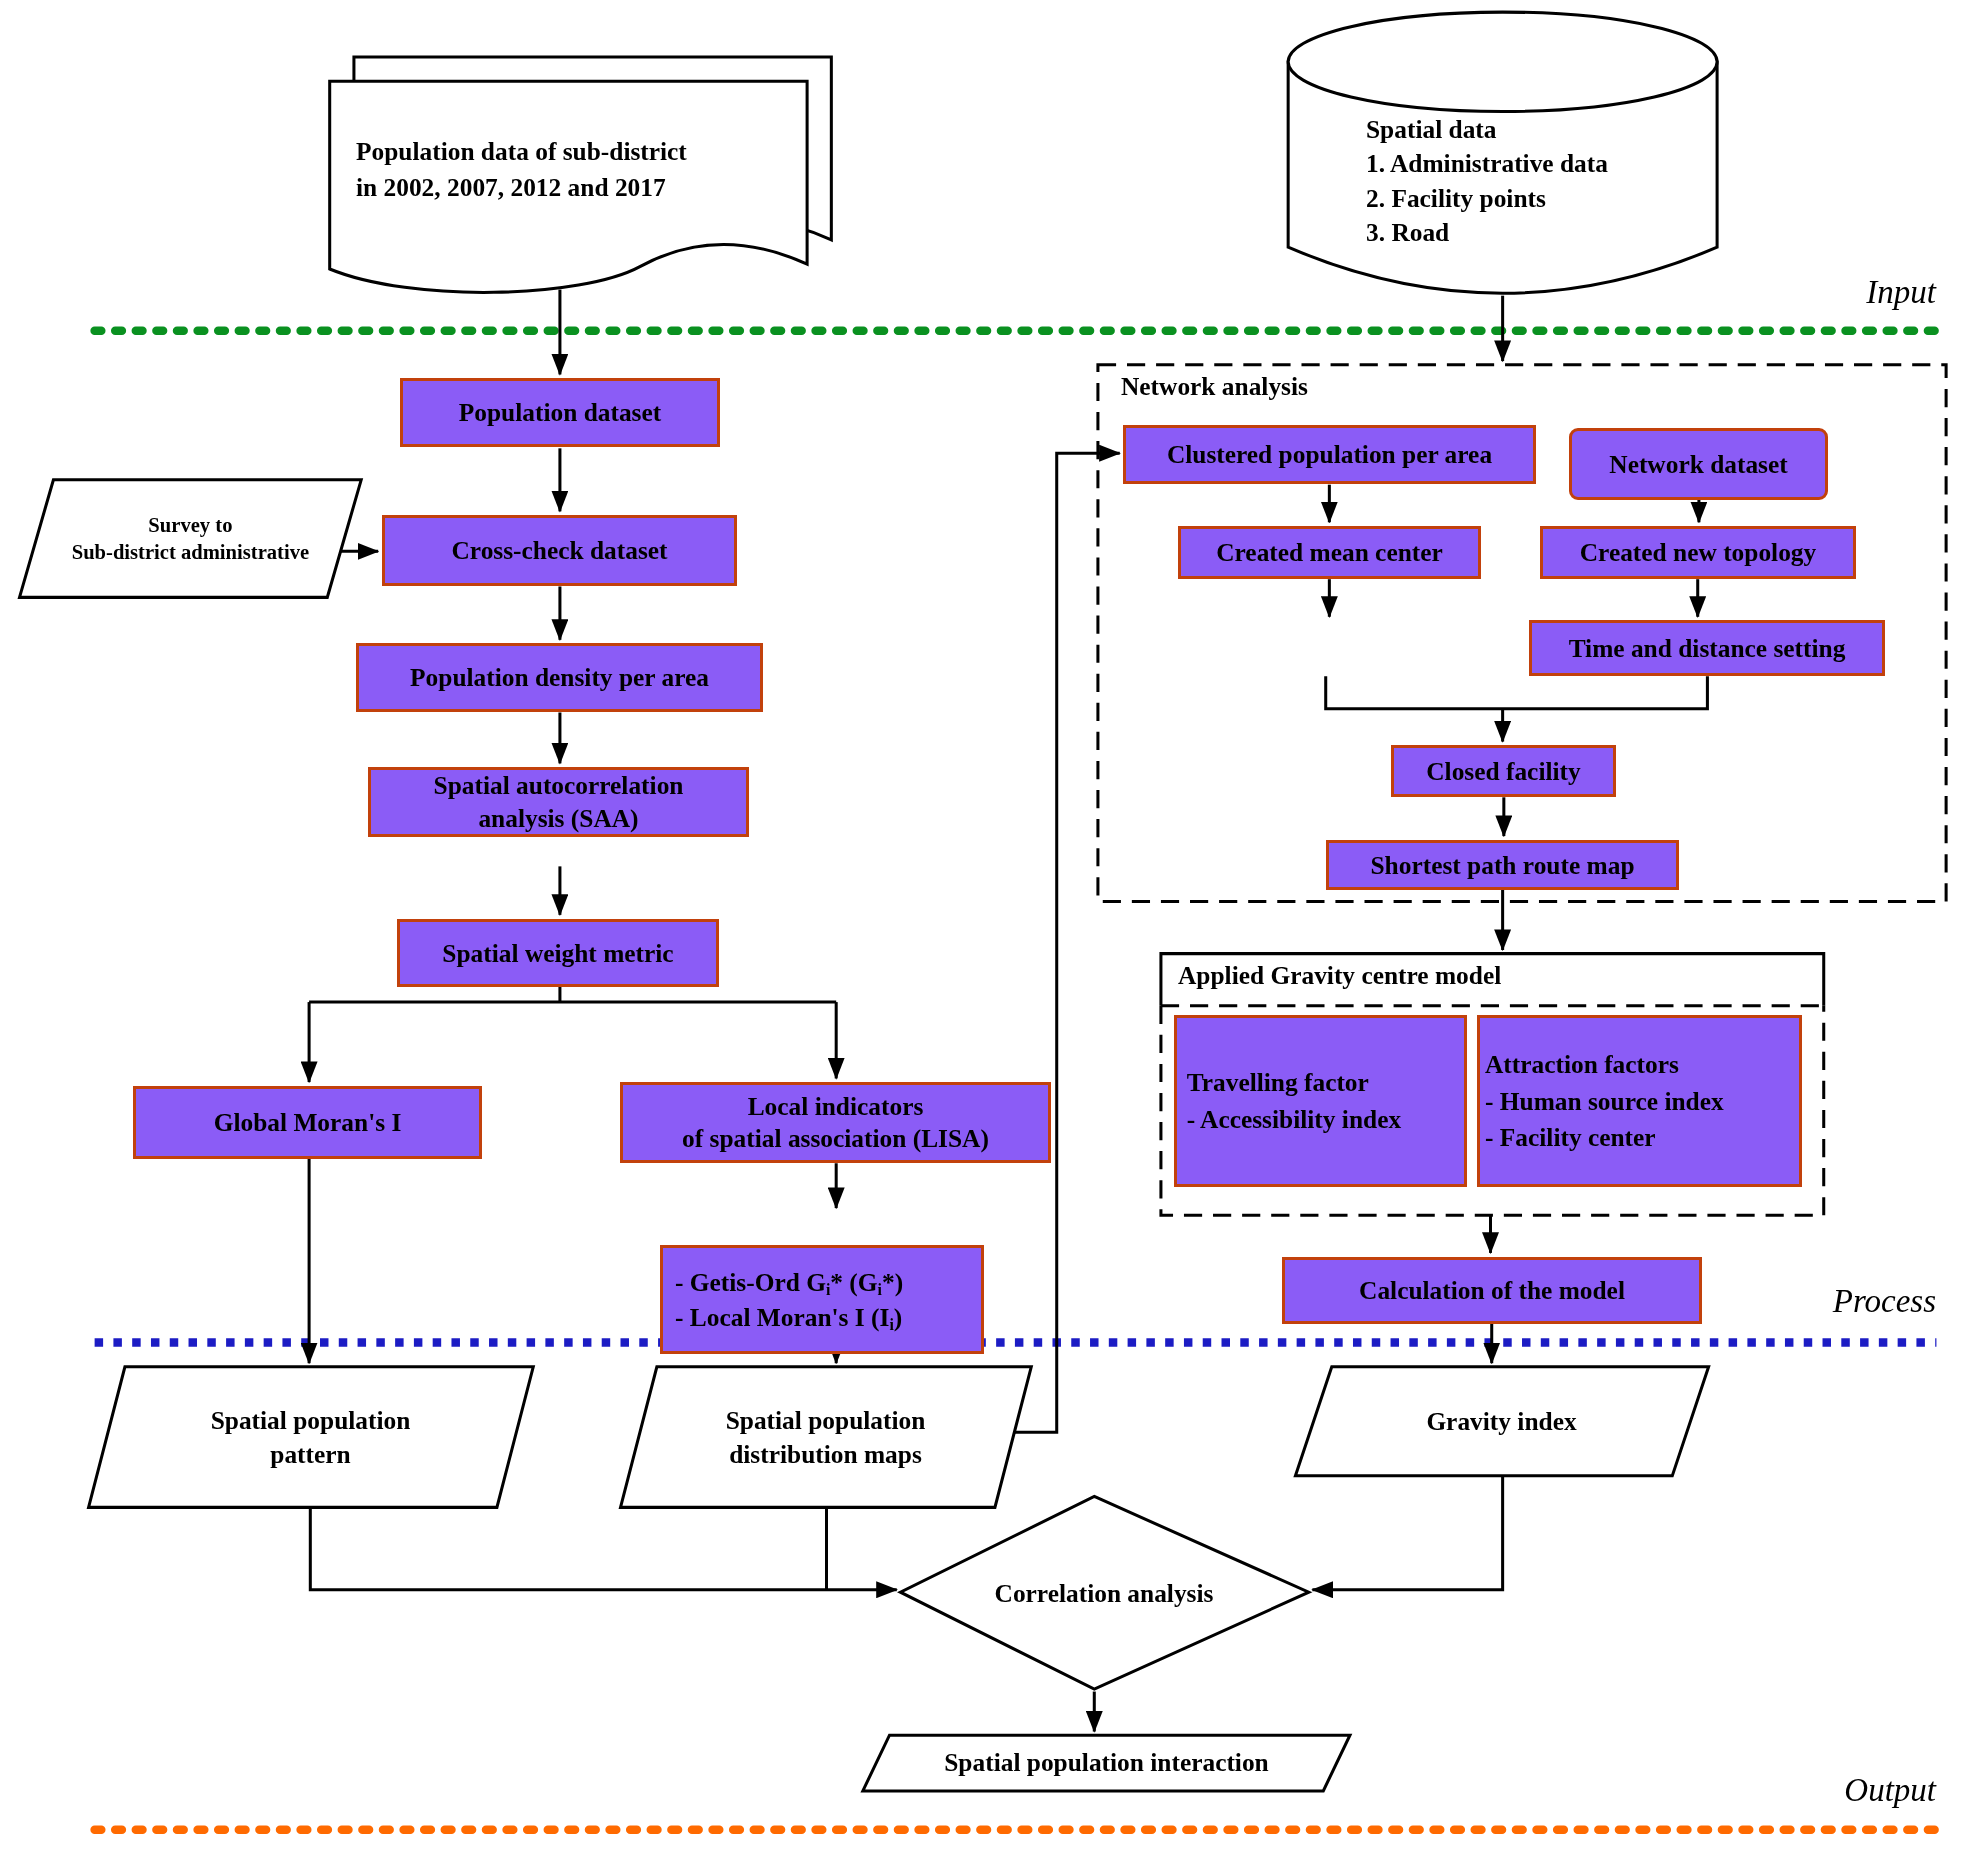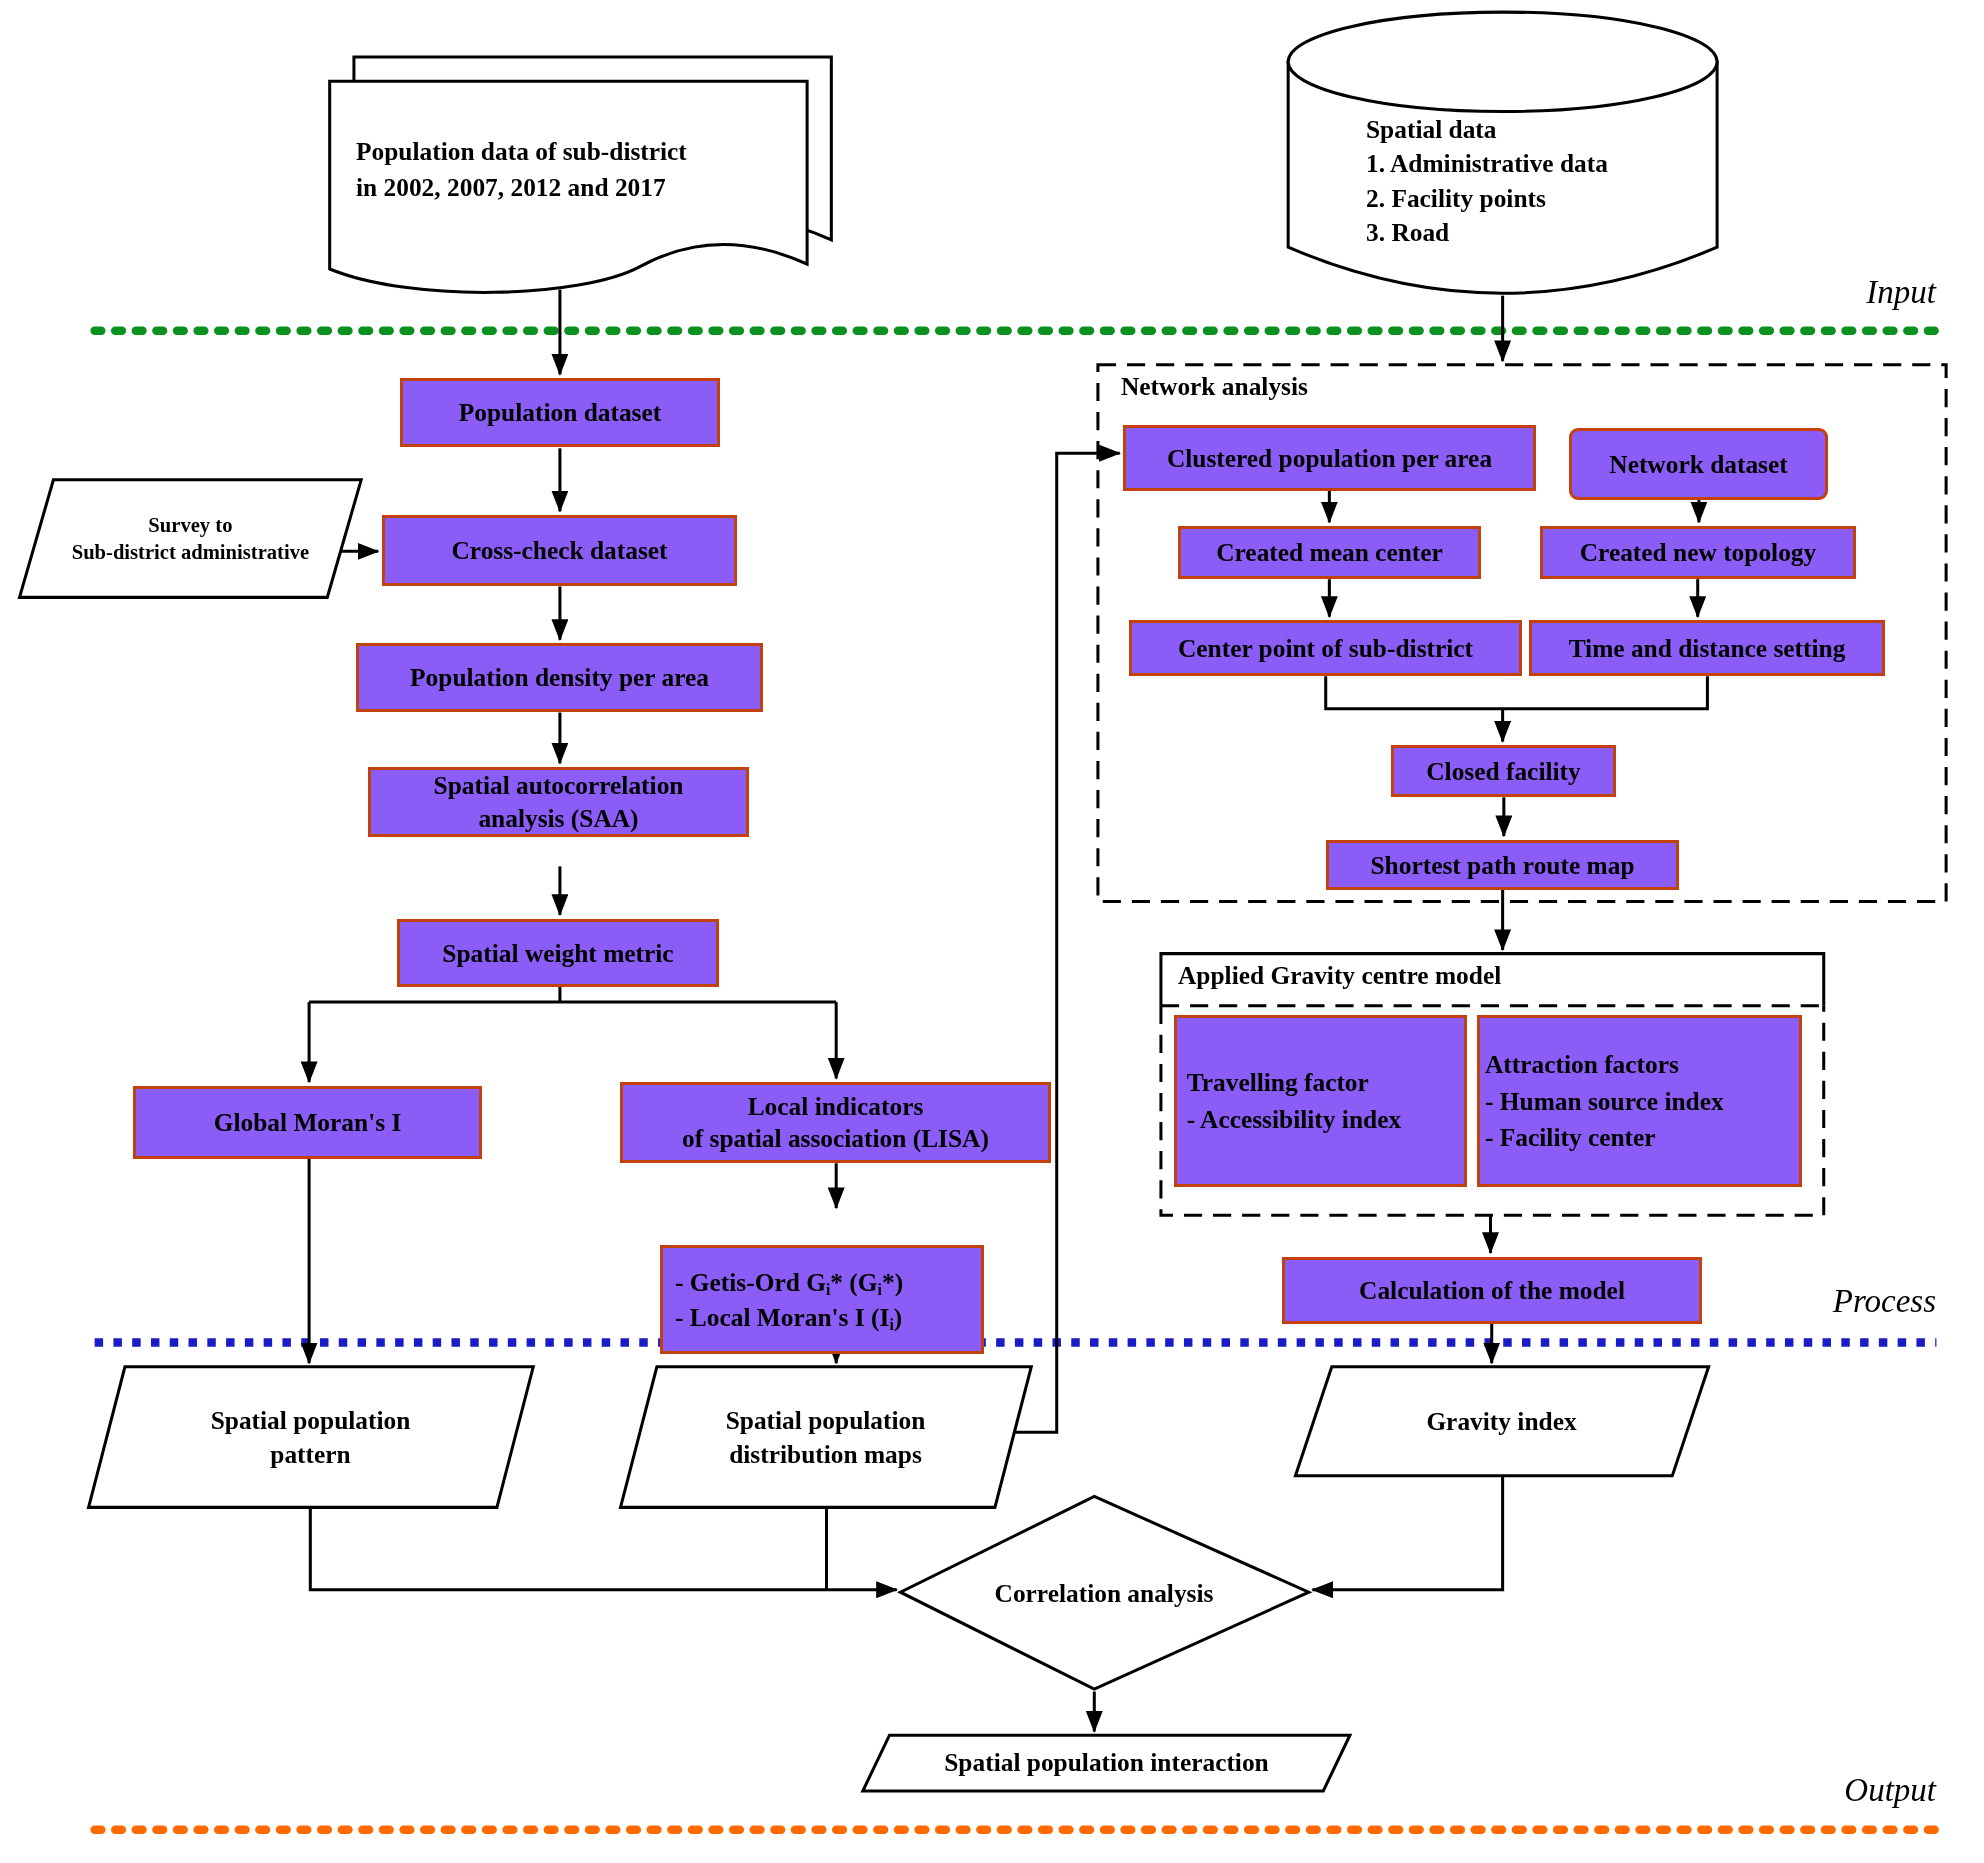--- a/index.html
+++ b/index.html
@@ -147,25 +147,24 @@
     <div class="lines">of spatial association (LISA)</div>
   </div>
 
   <div class="box left-align" style="left:660px;top:1212px;width:324px;height:109px;flex-direction:column;align-items:flex-start;justify-content:center;line-height:1.35;margin-top:33px;">
     <div class="lines"><span>- Getis-Ord G</span><span class="sub">i</span><span>* (G</span><span class="sub">i</span><span>*)</span></div>
     <div class="lines"><span>- Local Moran's I (I</span><span class="sub">i</span><span>)</span></div>
   </div>
 
   <div class="sec-title" style="left:1121px;top:373px;">Network analysis</div>
 
-  <div class="box" style="left:1123px;top:425px;width:413px;height:66px;">Clustered population per area</div>
+  <div class="box" style="left:1123px;top:425px;width:413px;height:59px;">Clustered population per area</div>
   <div class="box" style="left:1569px;top:428px;width:259px;height:72px;border-radius:9px;">Network dataset</div>
   <div class="box" style="left:1178px;top:526px;width:303px;height:53px;">Created mean center</div>
   <div class="box" style="left:1540px;top:526px;width:316px;height:53px;">Created new topology</div>
-  <div class="box" style="left:1129px;top:620px;width:393px;height:56px;">Center point of sub-district</div>
   <div class="box" style="left:1529px;top:620px;width:356px;height:56px;">Time and distance setting</div>
   <div class="box" style="left:1391px;top:745px;width:225px;height:52px;">Closed facility</div>
   <div class="box" style="left:1326px;top:840px;width:353px;height:50px;">Shortest path route map</div>
 
   <div class="sec-title" style="left:1178px;top:962px;">Applied Gravity centre model</div>
 
   <div class="box" style="left:1174px;top:1015px;width:293px;height:172px;flex-direction:column;align-items:flex-start;text-align:left;padding-left:9.7px;line-height:1.45;">
     <div class="lines">Travelling factor</div>
     <div class="lines">- Accessibility index</div>
   </div>

